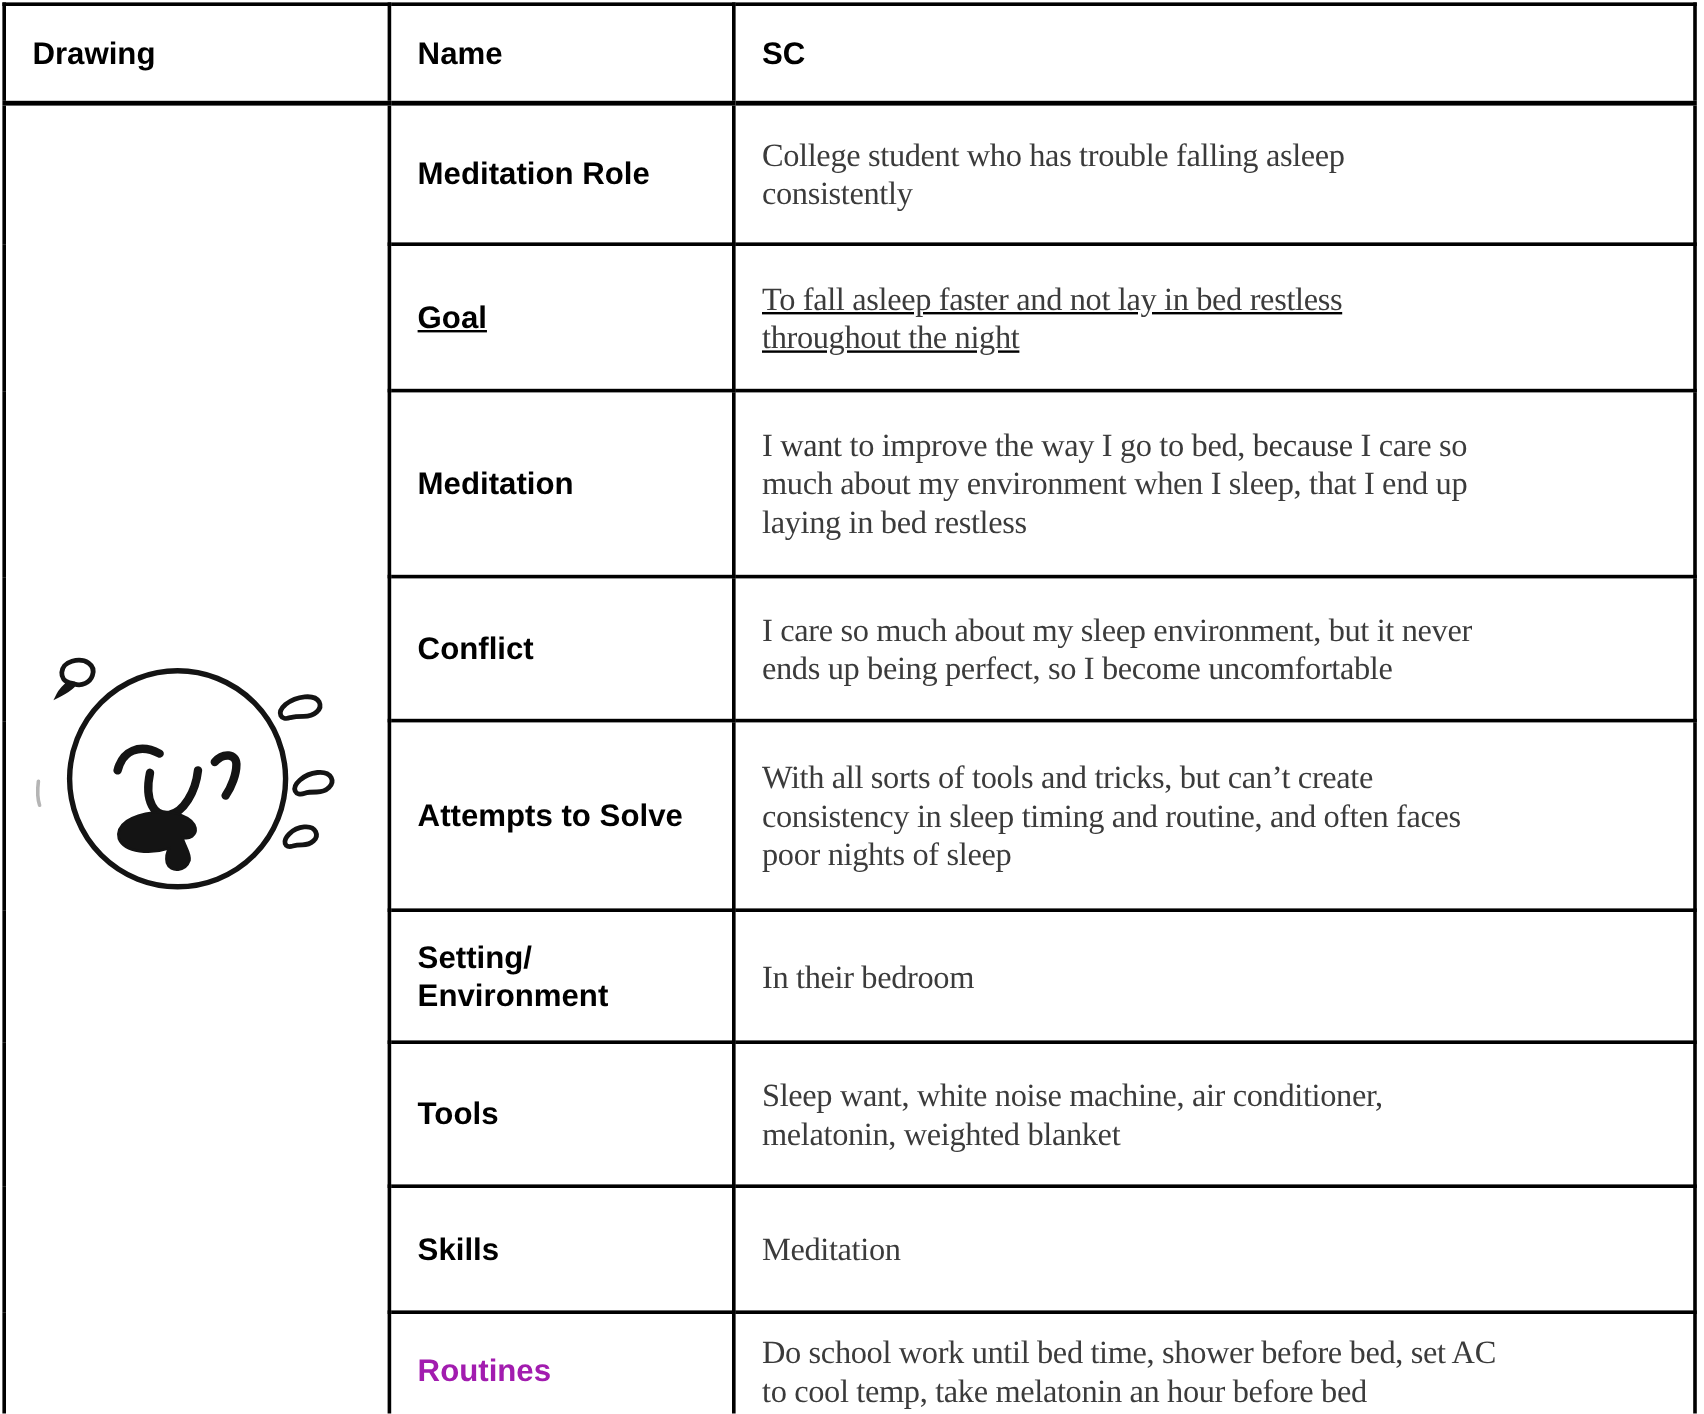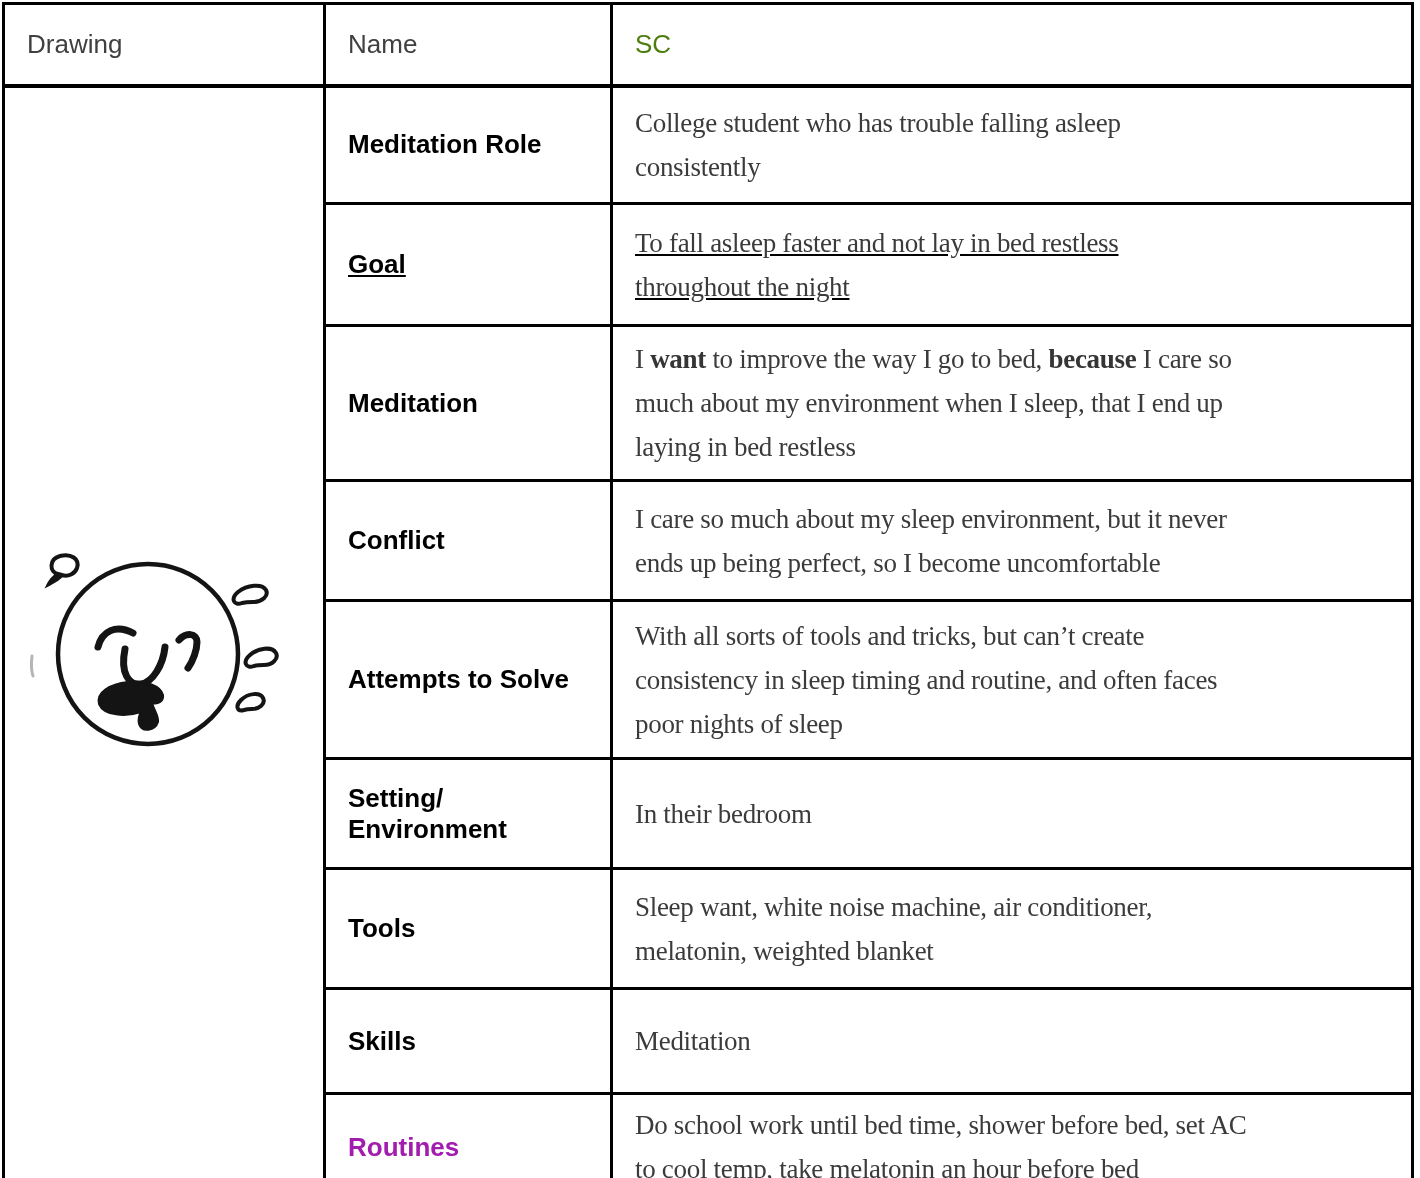--- a/index.html
+++ b/index.html
@@ -31,41 +31,41 @@
   .label-cell{
     font-weight:bold;
     font-size:26px;
     line-height:31px;
     color:#000;
     padding:6px 10px 6px 22px;
     white-space:pre-line;
   }
   .label-routines{color:#a21caf;}
   .header-label{
-    font-weight:normal;
+    font-weight:bold;
     font-size:26px;
-    color:#404040;
+    color:#000000;
     padding:6px 10px 6px 22px;
   }
   .header-value{
-    font-weight:normal;
+    font-weight:bold;
     font-size:26px;
-    color:#4d7c0f;
+    color:#000000;
     padding:6px 10px 6px 22px;
   }
   .value-cell{
     font-family:"Liberation Serif",serif;
     font-size:27px;
-    line-height:44px;
+    line-height:32px;
     letter-spacing:-0.3px;
     color:#3b3b3b;
     padding:8px 20px 8px 22px;
     white-space:pre-line;
   }
-  .value-cell strong{font-weight:bold;color:#353535;}
+  .value-cell strong{font-weight:normal;color:#353535;}
   .drawing-cell{
     text-align:center;
     vertical-align:middle;
   }
   .drawing-cell svg{display:inline-block;margin-right:14px;}
 </style>
 </head>
 <body>
 
 <table class="persona">

